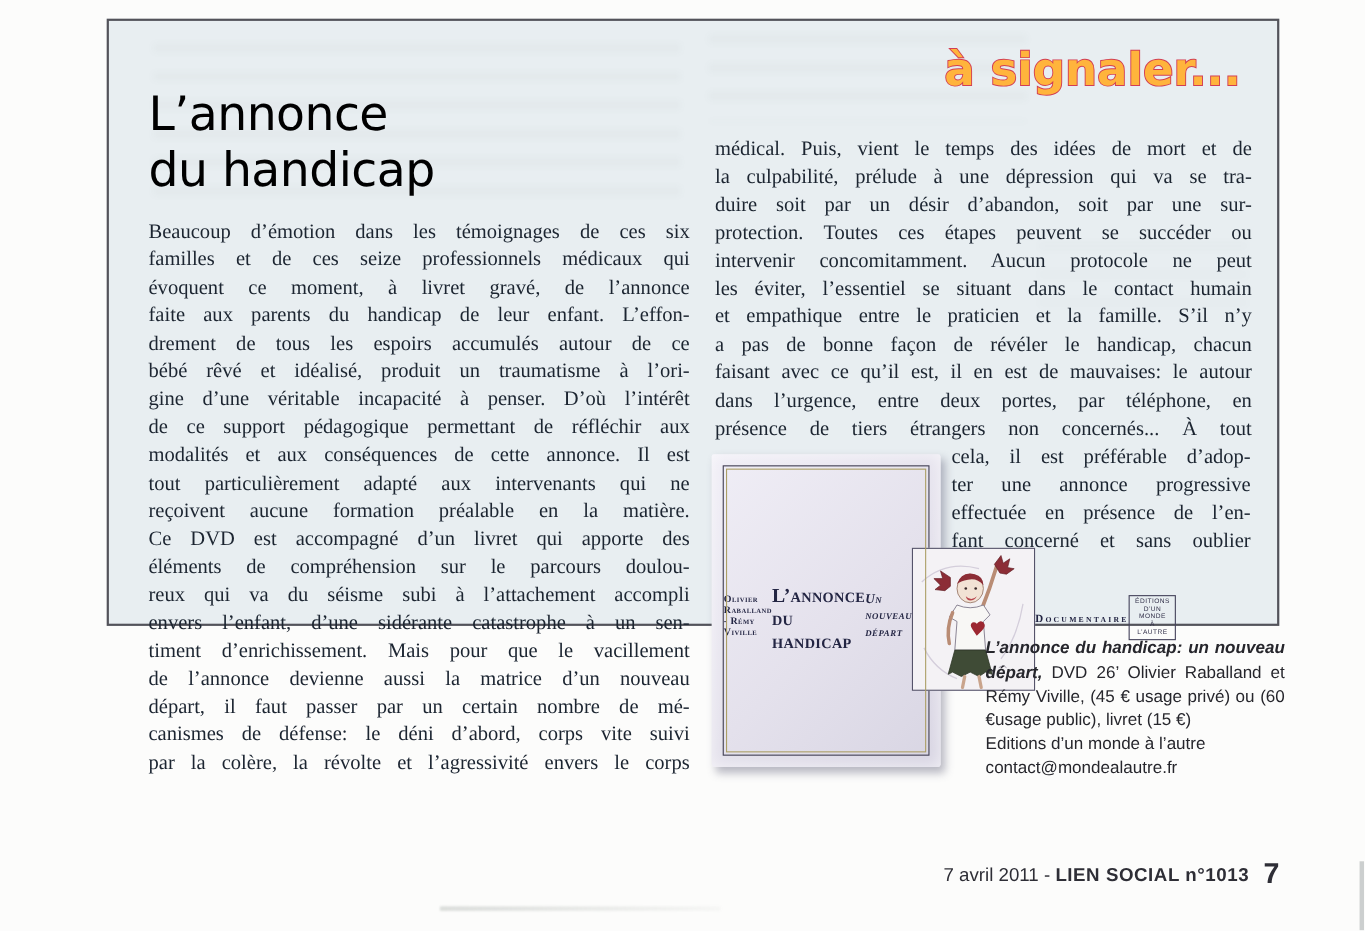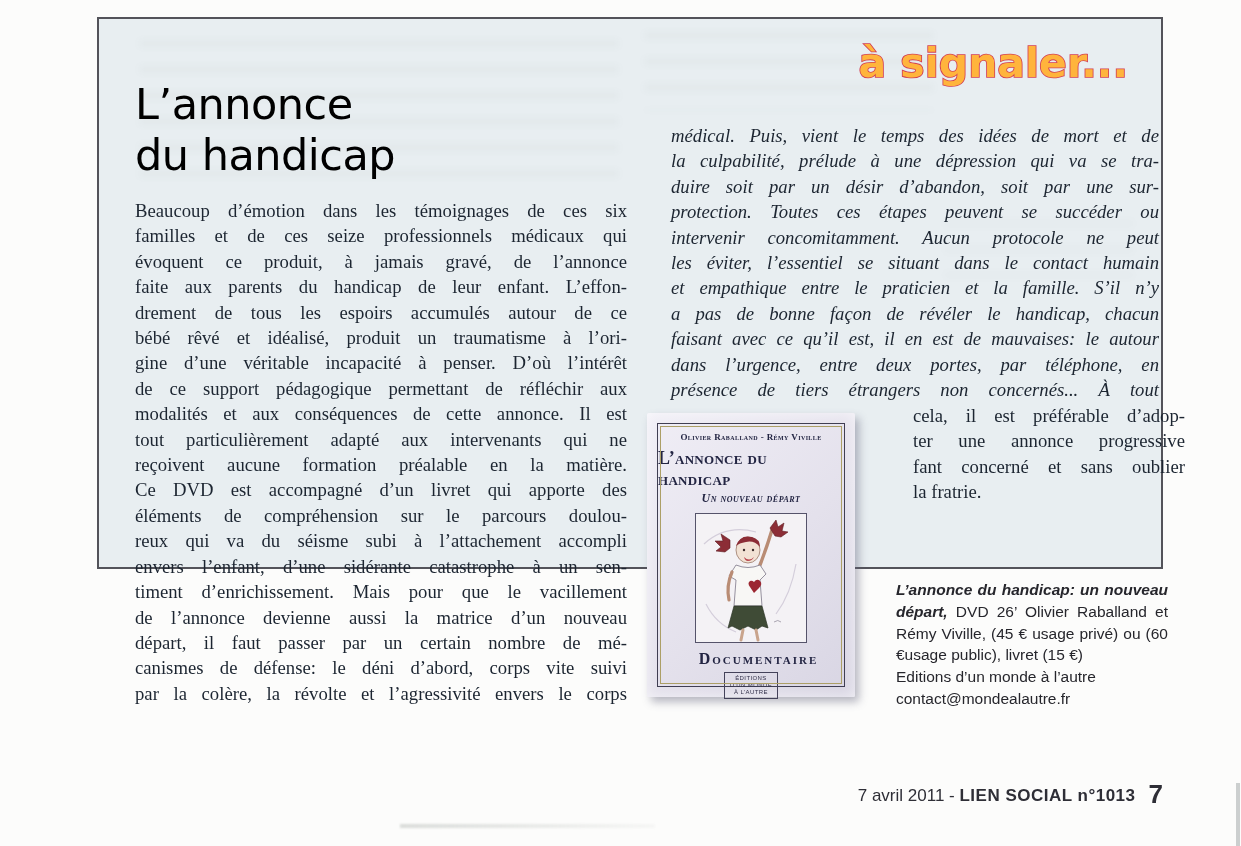--- a/index.html
+++ b/index.html
@@ -37,47 +37,47 @@
     color:#000000;
   }
   
   .serifcol {
     font-family:"Liberation Serif", "DejaVu Serif", serif;
     font-size:18.7px; line-height:25.4px; color:#1c2531;
   }
   .justify-lines > div { text-align:justify; text-align-last:justify; }
   .wrap-col > div:last-child { text-align-last:left; }
   .col-left  { position:absolute; left:36px;  top:179px; width:492px; }
-  .col-right { position:absolute; left:572px; top:104px; width:488px;font-style:italic; }
-  .wrap-text { position:absolute; left:766px; top:384px; width:272px;margin-left:48px; }
+  .col-right { position:absolute; left:551px; top:104px; width:488px; }
+  .wrap-text { position:absolute; left:766px; top:384px; width:272px; }
   
   .dvd {
     position:absolute; left:548px; top:394px; width:208px; height:284px;
     background:linear-gradient(135deg,#f0eef6 0%, #e4e1ec 55%, #d8d5e3 100%);
     border-radius:2px;
     box-shadow:4px 5px 8px rgba(100,100,125,.45), inset 0 0 14px rgba(255,255,255,.65);
   }
   .dvd-frame {
     position:absolute; inset:10px; border:1px solid #403e52;
-    display:flex; flex-direction:column; align-items:center;
+    display:flex; flex-direction:row; align-items:center;
     padding-top:8px; box-sizing:border-box;
     font-family:"Liberation Serif", serif; color:#232543;
   }
   .dvd-frame::before {
     content:""; position:absolute; inset:2px; border:1px solid #ac9f66; pointer-events:none;
   }
   .dvd-authors  { font-size:9px;  font-weight:700; font-variant:small-caps; letter-spacing:.4px; }
   .dvd-title    { font-size:18px; font-weight:700; font-variant:small-caps; letter-spacing:.3px; margin-top:6px; }
   .dvd-subtitle { font-size:12px; font-weight:700; font-style:italic; font-variant:small-caps; letter-spacing:.5px; margin-top:1px; }
   .dvd-art {
     width:112px; height:130px; margin-top:7px; background:#f4f2f5;
     border:1px solid #55536a; box-sizing:border-box;
   }
   .dvd-genre {
-    margin-top:7px; font-size:16px; font-weight:700; font-variant:small-caps; letter-spacing:2px;margin-left:15px;
+    margin-top:7px; font-size:10px; font-weight:700; font-variant:small-caps; letter-spacing:2px;
   }
   .dvd-pub {
     margin-top:4px; border:1px solid #44425a; padding:2px 5px;
     font-family:"Liberation Sans", sans-serif;
     font-size:6px; line-height:7px; letter-spacing:.4px;
     text-transform:uppercase; text-align:center; color:#33314a;
   }
   
   .caption {
     position:absolute; left:765px; top:560px; width:272px;
@@ -118,21 +118,21 @@
     <div class="badge">à signaler...</div>
 
     <div class="title">
         <div>L’annonce</div>
         <div>du handicap</div>
       </div>
 
     <div class="serifcol col-left justify-lines">
         <div>Beaucoup d’émotion dans les témoignages de ces six</div>
         <div>familles et de ces seize professionnels médicaux qui</div>
-        <div>évoquent ce produit, à jamais gravé, de l’annonce</div>
+        <div>évoquent ce moment, à livret gravé, de l’annonce</div>
         <div>faite aux parents du handicap de leur enfant. L’effon-</div>
         <div>drement de tous les espoirs accumulés autour de ce</div>
         <div>bébé rêvé et idéalisé, produit un traumatisme à l’ori-</div>
         <div>gine d’une véritable incapacité à penser. D’où l’intérêt</div>
         <div>de ce support pédagogique permettant de réfléchir aux</div>
         <div>modalités et aux conséquences de cette annonce. Il est</div>
         <div>tout particulièrement adapté aux intervenants qui ne</div>
         <div>reçoivent aucune formation préalable en la matière.</div>
         <div>Ce DVD est accompagné d’un livret qui apporte des</div>
         <div>éléments de compréhension sur le parcours doulou-</div>
@@ -155,20 +155,21 @@
         <div>et empathique entre le praticien et la famille. S’il n’y</div>
         <div>a pas de bonne façon de révéler le handicap, chacun</div>
         <div>faisant avec ce qu’il est, il en est de mauvaises: le autour</div>
         <div>dans l’urgence, entre deux portes, par téléphone, en</div>
         <div>présence de tiers étrangers non concernés... À tout</div>
       </div>
 
     <div class="serifcol wrap-text justify-lines wrap-col">
         <div>cela, il est préférable d’adop-</div>
         <div>ter une annonce progressive</div>
+        <div>effectuée en présence de l’en-</div>
         <div>fant concerné et sans oublier</div>
         <div>la fratrie.</div>
       </div>
 
     <div class="dvd">
       <div class="dvd-frame">
         <div class="dvd-authors">Olivier Raballand - Rémy Viville</div>
         <div class="dvd-title">L’annonce du handicap</div>
         <div class="dvd-subtitle">Un nouveau départ</div>
 

